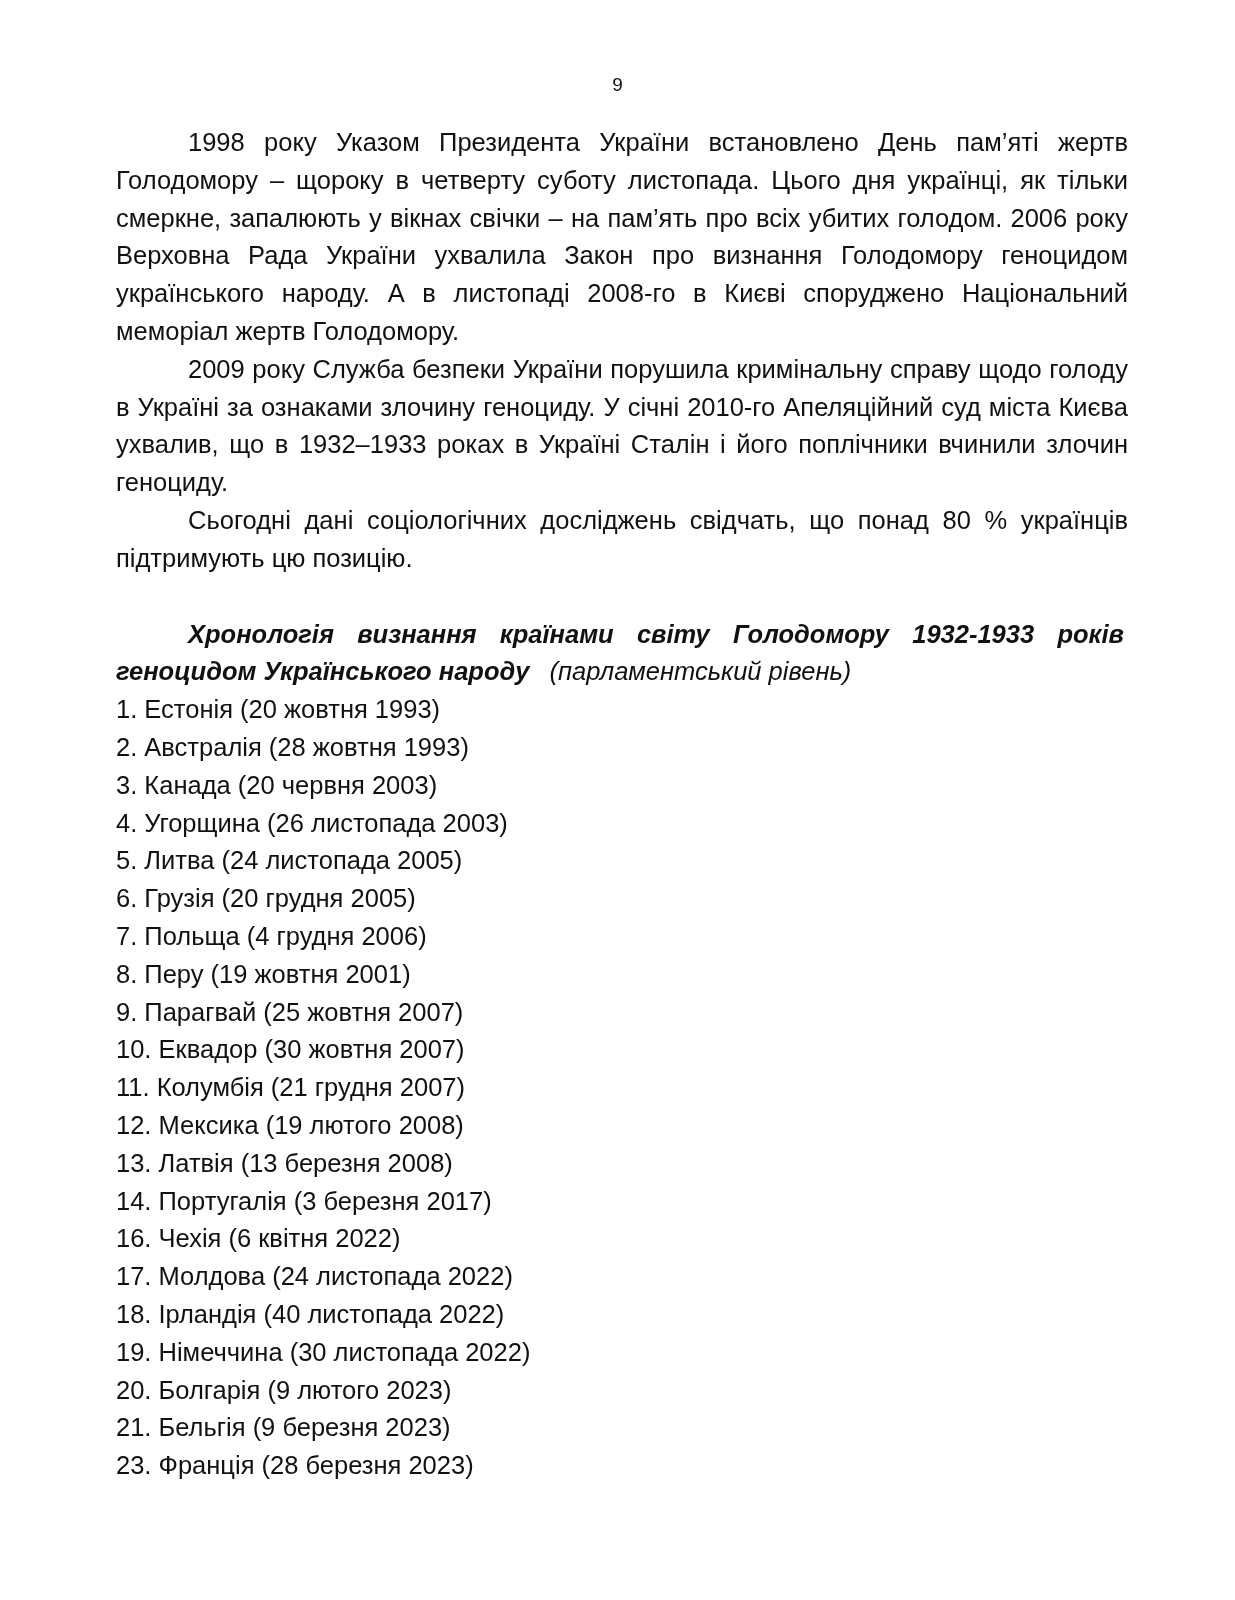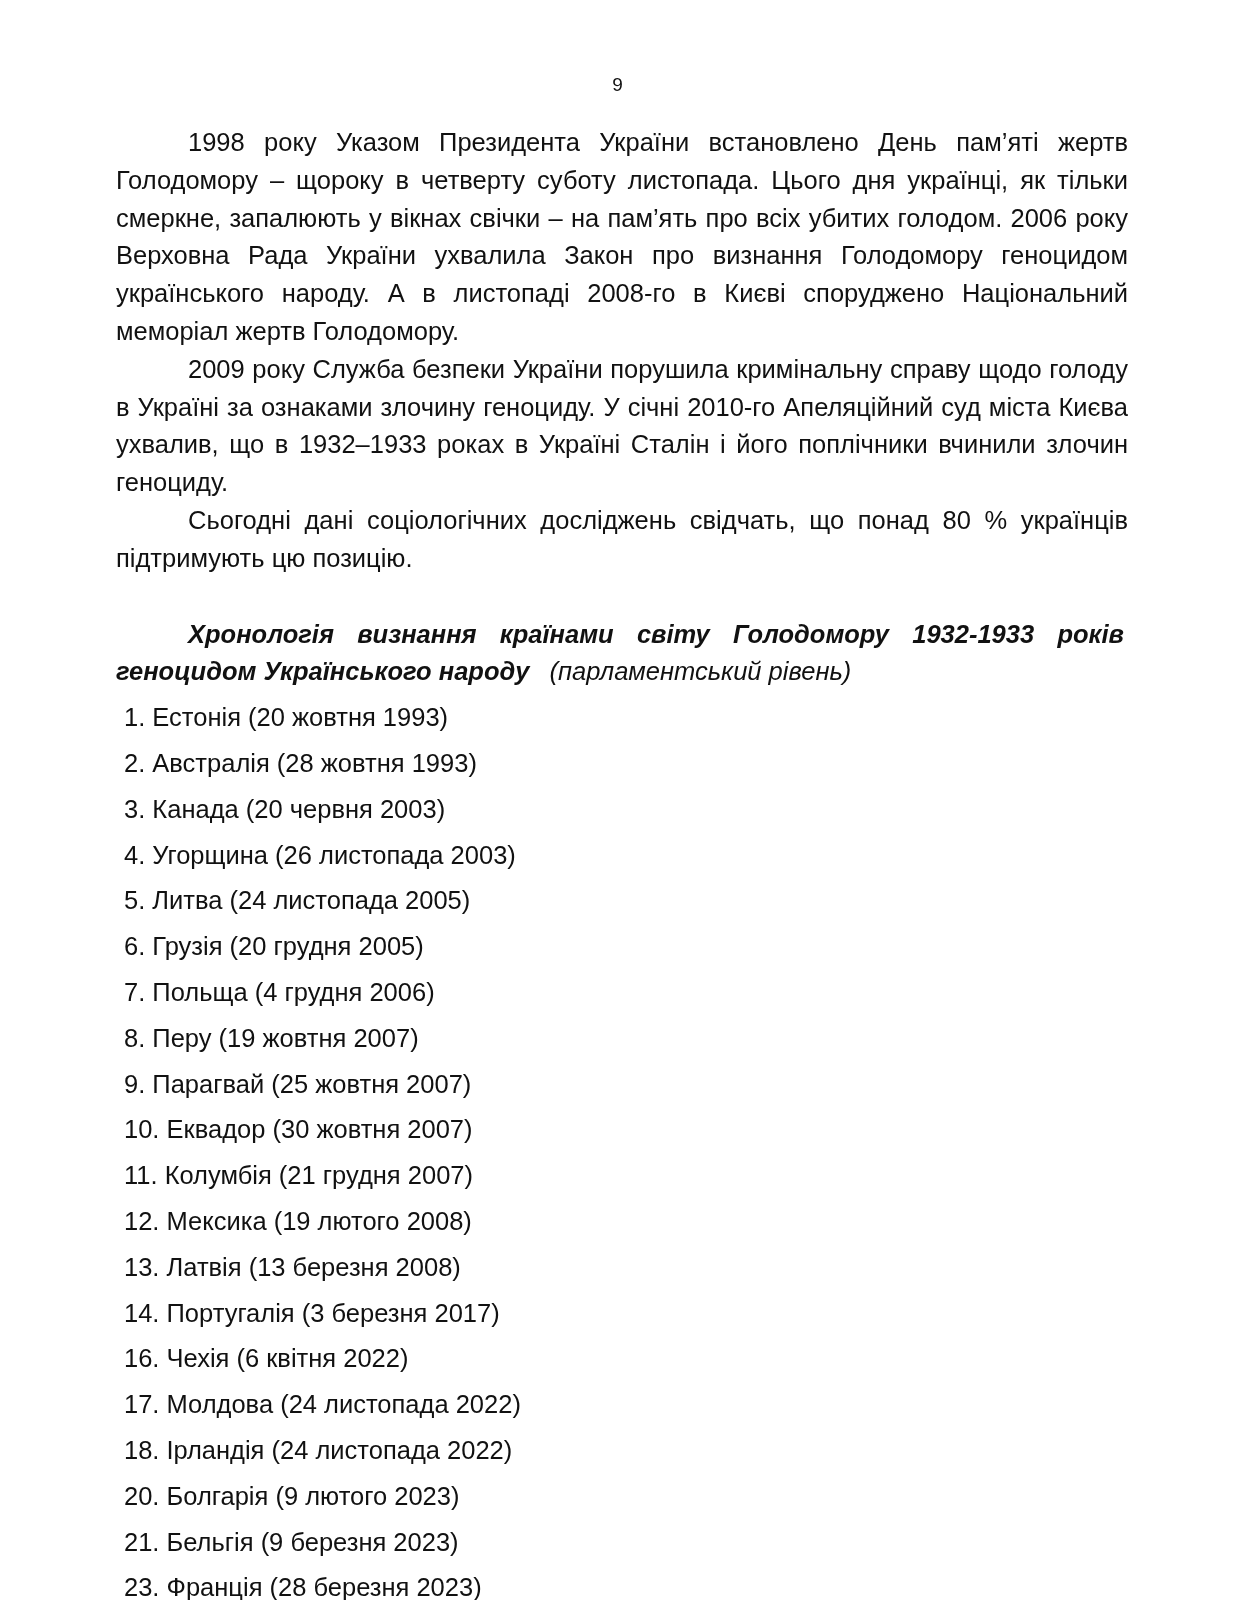--- a/index.html
+++ b/index.html
@@ -14,21 +14,21 @@
   }
   .para { margin: 0; text-align: justify; text-indent: 72px; }
   .para.last { text-align-last: left; }
   .heading {
     margin: 38px 4px 0 0; text-indent: 72px; text-align: justify;
     font-style: italic;
   }
   .heading .bold { font-weight: bold; }
   .heading .sub { font-weight: normal; margin-left: 20px; }
   .list { list-style: none; margin: 0; padding: 0; }
-  .list li { margin: 8px; padding: 0; white-space: nowrap; }
+  .list li { margin: 0; padding: 0; white-space: nowrap; }
 </style>
 </head>
 <body>
 
 <div class="page-number">9</div>
 
 <div class="content">
   <p class="para">1998 року Указом Президента України встановлено День пам’яті жертв Голодомору – щороку в четверту суботу листопада. Цього дня українці, як тільки смеркне, запалюють у вікнах свічки – на пам’ять про всіх убитих голодом. 2006 року Верховна Рада України ухвалила Закон про визнання Голодомору геноцидом українського народу. А в листопаді 2008-го в Києві споруджено Національний меморіал жертв Голодомору.</p>
   <p class="para">2009 року Служба безпеки України порушила кримінальну справу щодо голоду в Україні за ознаками злочину геноциду. У січні 2010-го Апеляційний суд міста Києва ухвалив, що в 1932–1933 роках в Україні Сталін і його поплічники вчинили злочин геноциду.</p>
   <p class="para last">Сьогодні дані соціологічних досліджень свідчать, що понад 80 % українців підтримують цю позицію.</p>
@@ -38,27 +38,28 @@
   </p>
 
   <ul class="list">
     <li>1. Естонія (20 жовтня 1993)</li>
     <li>2. Австралія (28 жовтня 1993)</li>
     <li>3. Канада (20 червня 2003)</li>
     <li>4. Угорщина (26 листопада 2003)</li>
     <li>5. Литва (24 листопада 2005)</li>
     <li>6. Грузія (20 грудня 2005)</li>
     <li>7. Польща (4 грудня 2006)</li>
-    <li>8. Перу (19 жовтня 2007)</li>
+    <li>8. Перу (19 жовтня 2001)</li>
     <li>9. Парагвай (25 жовтня 2007)</li>
     <li>10. Еквадор (30 жовтня 2007)</li>
     <li>11. Колумбія (21 грудня 2007)</li>
     <li>12. Мексика (19 лютого 2008)</li>
     <li>13. Латвія (13 березня 2008)</li>
     <li>14. Португалія (3 березня 2017)</li>
     <li>16. Чехія (6 квітня 2022)</li>
     <li>17. Молдова (24 листопада 2022)</li>
-    <li>18. Ірландія (24 листопада 2022)</li>
+    <li>18. Ірландія (40 листопада 2022)</li>
+    <li>19. Німеччина (30 листопада 2022)</li>
     <li>20. Болгарія (9 лютого 2023)</li>
     <li>21. Бельгія (9 березня 2023)</li>
     <li>23. Франція (28 березня 2023)</li>
   </ul>
 </div>
 
 </body></html>

